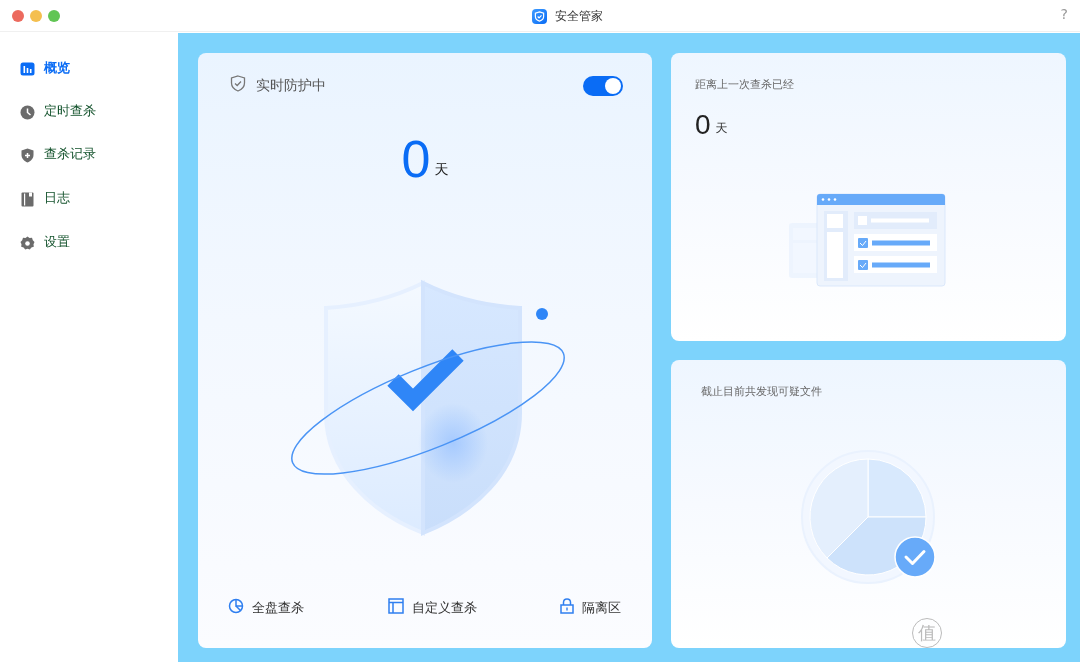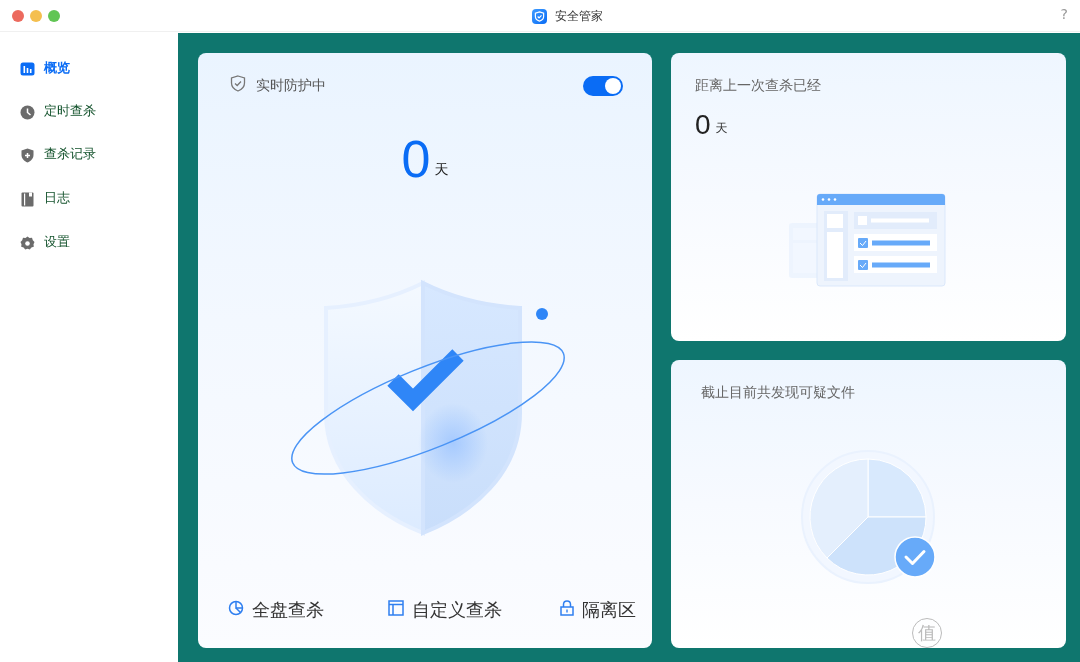--- a/index.html
+++ b/index.html
@@ -18,21 +18,21 @@
   .help { position: absolute; right: 12px; top: 6px; font-size: 14px; color: #999; cursor: pointer; }
 
   
   .sidebar { position: absolute; left: 0; top: 33px; width: 178px; height: 629px; background: #fff; }
   .nav-item { position: absolute; left: 20px; height: 22px; display: flex; align-items: flex-end; gap: 9px; cursor: pointer; }
   .nav-item .nav-label { font-size: 13px; color: #14532d; }
   .nav-item.active .nav-label { color: #0a6cf5; font-weight: bold; }
   .nav-icon { width: 15px; height: 15px; display:flex; align-items:center; justify-content:center; }
 
   
-  .main { position: absolute; left: 178px; top: 33px; width: 902px; height: 629px; background: #0f766e; }
+  .main { position: absolute; left: 178px; top: 33px; width: 902px; height: 629px; background: #7dd3fc; }
   .card { position: absolute; border-radius: 8px; overflow: hidden; }
   .card-left { left: 20px; top: 20px; width: 454px; height: 595px; background: linear-gradient(180deg,#eaf4ff 0%, #f3f8ff 45%, #fbfcff 100%); }
   .card-rt { left: 493px; top: 20px; width: 395px; height: 288px; background: linear-gradient(180deg,#eef6ff 0%, #f7faff 50%, #ffffff 100%); }
   .card-rb { left: 493px; top: 327px; width: 395px; height: 288px; background: linear-gradient(180deg,#eef6ff 0%, #f7faff 50%, #ffffff 100%); }
 
   .rt-header { position: absolute; left: 32px; top: 22px; display: flex; align-items: center; gap: 10px; }
   .rt-label { font-size: 14px; color: #555; }
   .toggle { position: absolute; left: 385px; top: 23px; width: 40px; height: 20px; border-radius: 10px; background: #0a6cf5; cursor: pointer; }
   .toggle-knob { position: absolute; right: 2px; top: 2px; width: 16px; height: 16px; border-radius: 50%; background: #fff; }
 
@@ -41,23 +41,23 @@
   .days-unit { font-size: 14px; color: #222; margin-bottom: 6px; }
   .subtitle-row { position: absolute; left: 0; top: 155px; width: 454px; display: flex; justify-content: center; align-items: center; gap: 18px; }
   .line-l { width: 68px; height: 3px; border-radius: 2px; background: linear-gradient(90deg, rgba(80,150,245,0), #5a9ef5); }
   .line-r { width: 68px; height: 3px; border-radius: 2px; background: linear-gradient(90deg, #5a9ef5, rgba(80,150,245,0)); }
   .subtitle { font-size: 12px; color: #2f7ff0; }
 
   .shield-art { position: absolute; left: 80px; top: 215px; width: 300px; height: 280px; }
 
   .actions { position: absolute; left: 0; top: 545px; width: 454px; height: 22px; }
   .action { position: absolute; display: flex; align-items: center; gap: 8px; cursor: pointer; }
-  .action-label { font-size: 18px; color: #333; }
-
-  .card-title { position: absolute; left: 24px; top: 24px; font-size: 14px; color: #666; }
+  .action-label { font-size: 13px; color: #333; }
+
+  .card-title { position: absolute; left: 24px; top: 24px; font-size: 11px; color: #666; }
   .card-rb .card-title { left: 30px; top: 24px; }
   .big-zero { position: absolute; left: 24px; top: 58px; display: flex; align-items: flex-end; gap: 5px; }
   .big-zero .n { font-size: 28px; color: #222; font-family: "Liberation Sans", sans-serif; line-height: 1; }
   .big-zero .u { font-size: 12px; color: #333; margin-bottom: 2px; }
 
   .win-art { position: absolute; left: 110px; top: 130px; width: 190px; height: 120px; }
   .pie-art { position: absolute; left: 120px; top: 85px; width: 160px; height: 150px; }
   .empty-note { position: absolute; left: 0; width: 395px; top: 238px; text-align: center; font-size: 10px; color: #aaa; }
 
   .watermark { position: absolute; left: 912px; top: 618px; display: flex; align-items: center; gap: 6px; color: rgba(180,180,180,0.9); font-size: 24px; pointer-events: none; }

